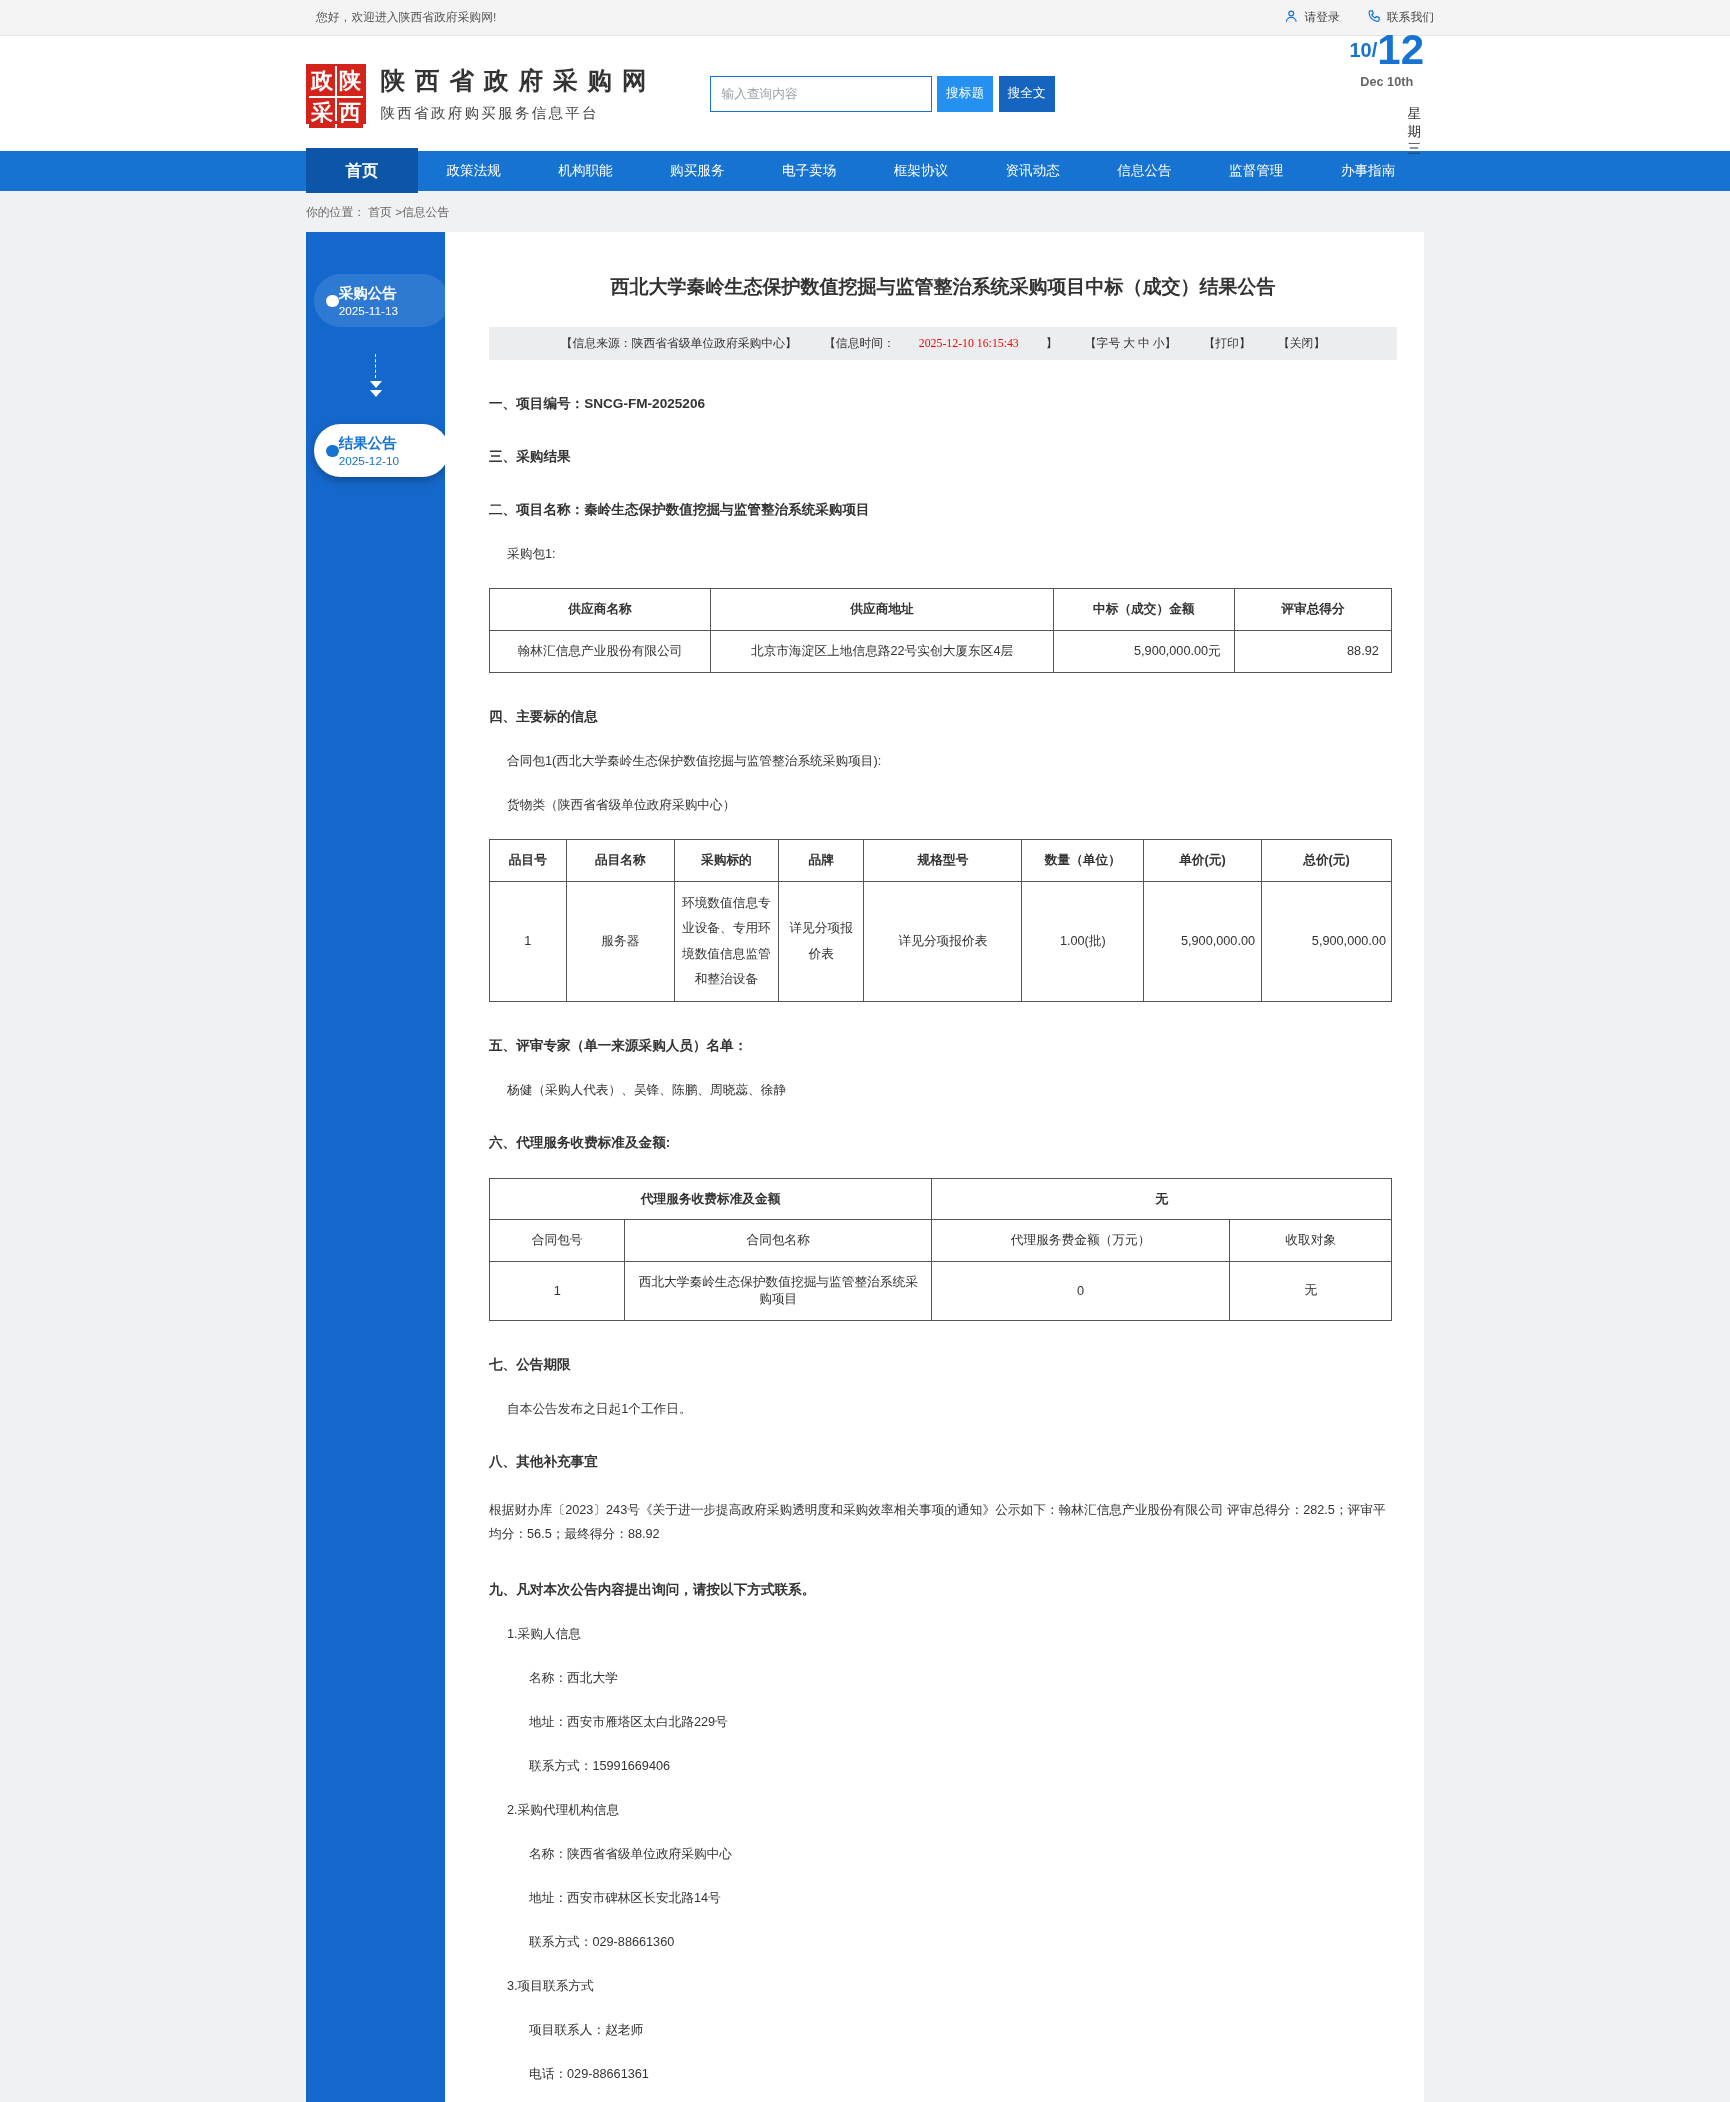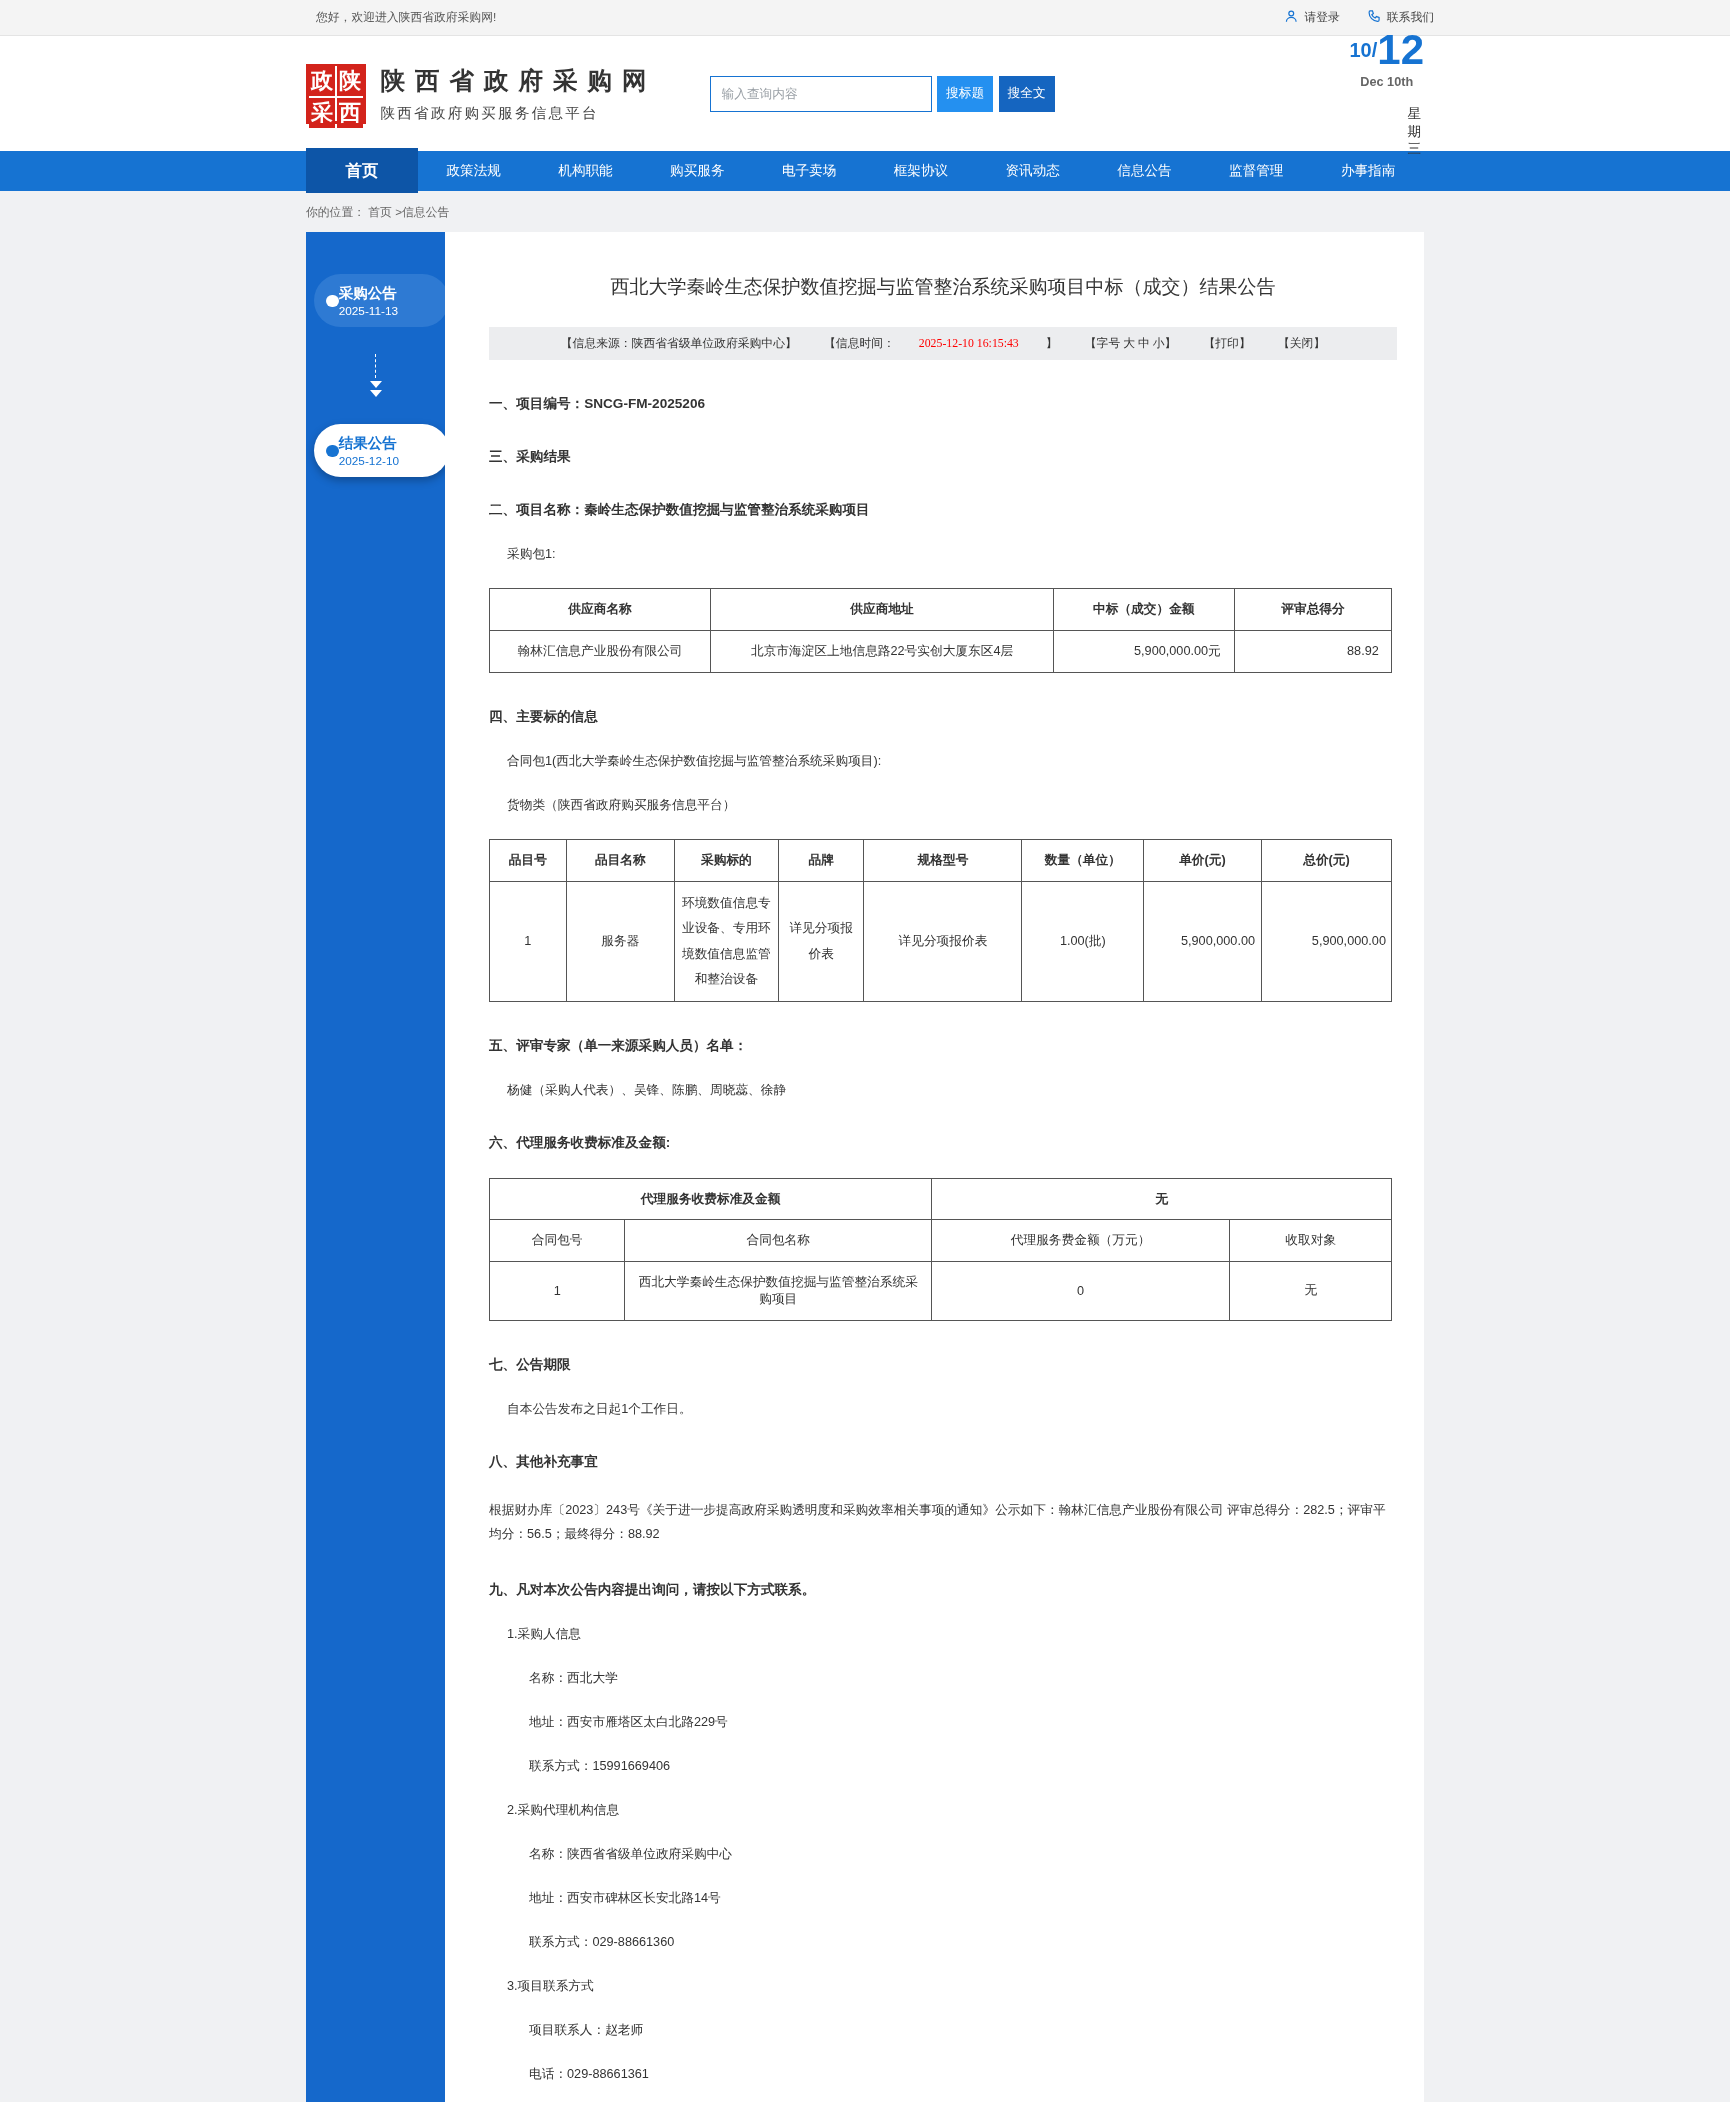--- a/index.html
+++ b/index.html
@@ -63,21 +63,21 @@
   .pill .pd { font-size:11.8px; margin-top:2.7px; }
   .pill1 { background:#2e7ad3; color:#fff; }
   .pill1 .dot { background:#fff; }
   .pill2 { background:#fff; color:#1673d2; box-shadow:0 3.6px 9px rgba(0,0,0,0.28); }
   .pill2 .dot { background:#1673d2; }
   .step-arrow { margin:27px 0; display:flex; flex-direction:column; align-items:center; }
   .dash { width:0; height:23.6px; border-left:1.8px dashed #fff; }
   .tri { width:0; height:0; border-left:6.4px solid transparent; border-right:6.4px solid transparent; border-top:7.3px solid #fff; margin-top:2.7px; }
 
   .main { flex:1; background:#fff; padding:38px 27px 64px 44px; min-height:1718px; }
-  .article-title { text-align:center; font-size:19px; font-weight:normal; margin:3.6px 0 27px; }
+  .article-title { text-align:center; font-size:19px; font-weight:bold; margin:3.6px 0 27px; }
   .meta { background:#ecedef; height:33px; line-height:33px; text-align:center; font-size:11.8px; color:#333; }
   .meta span { margin:0 12px;font-family:Liberation Serif, serif; }
   .meta .red { color:#ff0000; }
   .meta .ctl { cursor:pointer; }
 
   .sec { margin-top:35px; font-weight:bold; font-size:13.6px; }
   .sub { margin:27px 0 0 18px; font-size:12.7px; }
   .para { margin:27px 0 0 0; font-size:12.7px; line-height:1.9; }
 
   table { width:99.5%; border-collapse:collapse; margin-top:25.5px; font-size:12.7px; }
@@ -232,21 +232,21 @@
         <td>翰林汇信息产业股份有限公司</td>
         <td>北京市海淀区上地信息路22号实创大厦东区4层</td>
         <td class="num">5,900,000.00元</td>
         <td class="num">88.92</td>
       </tr>
     </tbody>
       </table>
 
     <div class="sec">四、主要标的信息</div>
     <div class="sub">合同包1(西北大学秦岭生态保护数值挖掘与监管整治系统采购项目):</div>
-    <div class="sub">货物类（陕西省政府购买服务信息平台）</div>
+    <div class="sub">货物类（陕西省省级单位政府采购中心）</div>
 
     <table class="items-table">
       <colgroup>
           <col style="width:8.5%">
           <col style="width:12%">
           <col style="width:11.5%">
           <col style="width:9.5%">
           <col style="width:17.5%">
           <col style="width:13.5%">
           <col style="width:13%">

